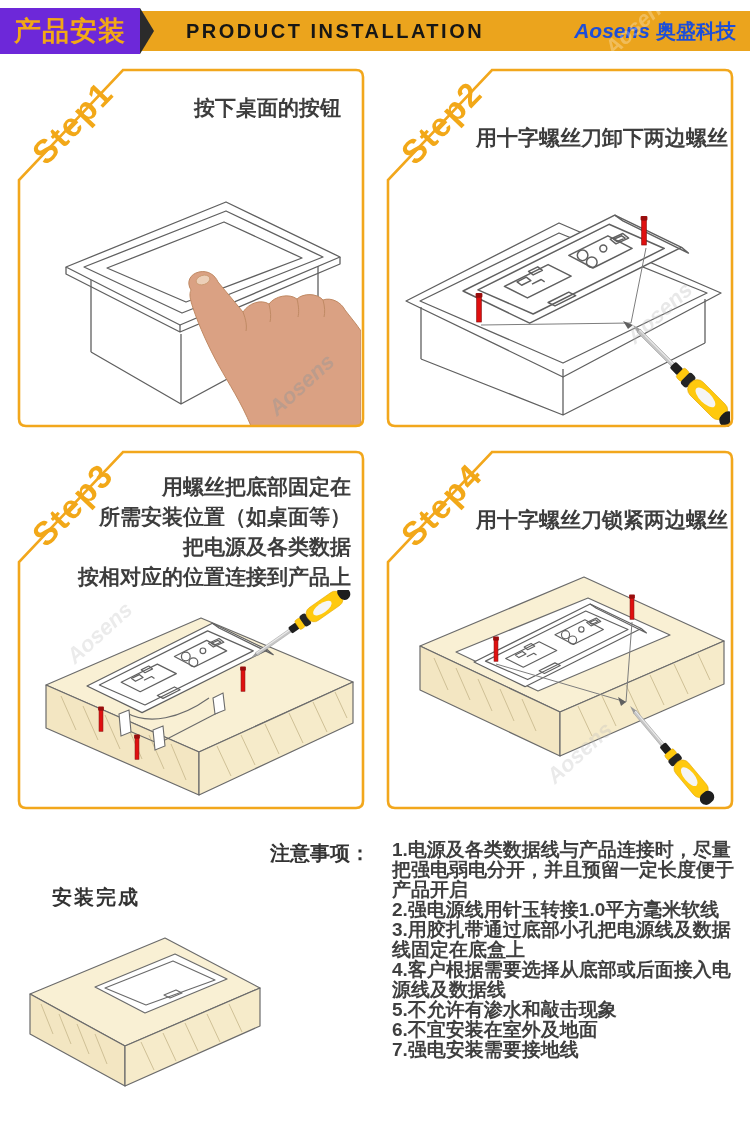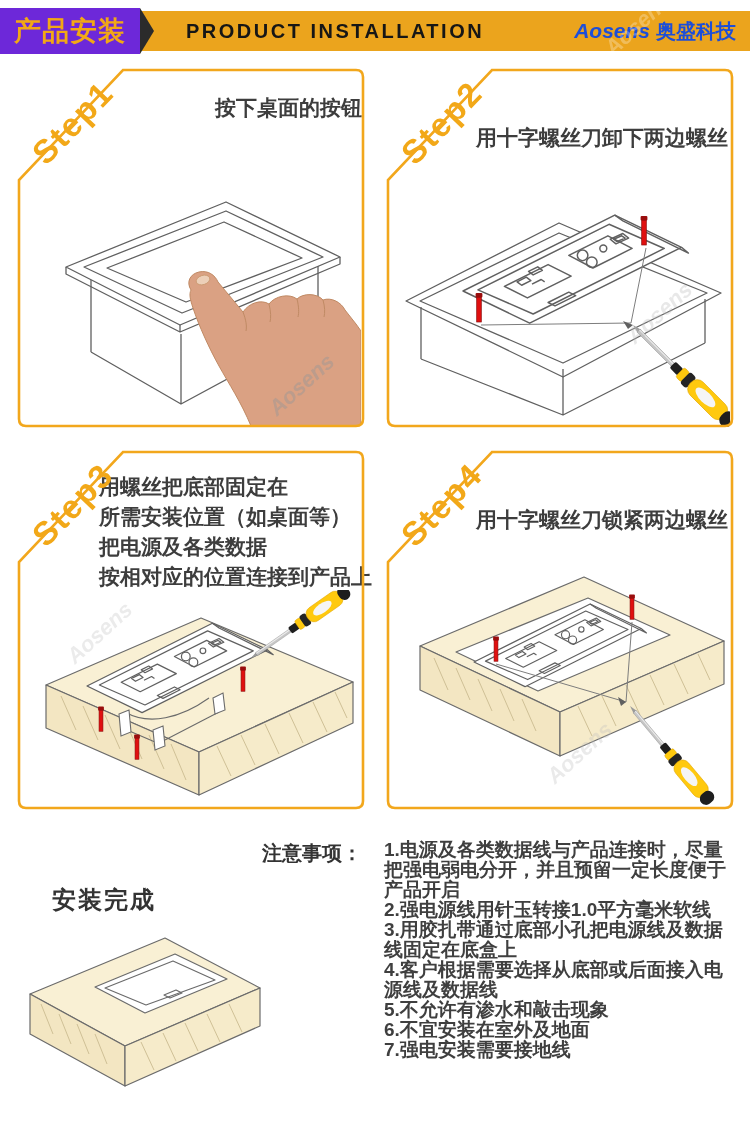--- a/index.html
+++ b/index.html
@@ -11,43 +11,43 @@
               display:flex;align-items:center;justify-content:center;}
   .header-chevron{position:absolute;left:140px;top:8px;width:0;height:0;
               border-left:14px solid #2B2B2B;border-top:23px solid transparent;border-bottom:23px solid transparent;}
   .header-title{color:#F2A815;font-size:27px;font-weight:bold;letter-spacing:1px;}
   .header-en{position:absolute;left:162px;top:11px;height:40px;line-height:40px;
              font-size:20px;font-weight:bold;letter-spacing:2.5px;color:#161616;margin-left:24px;}
   .header-brand{position:absolute;right:14px;top:11px;height:40px;line-height:40px;color:#1d4ed8;}
   .brand-en{font-size:21px;font-weight:bold;font-style:italic;margin-right:6px;}
   .brand-cn{font-size:20px;font-weight:bold;}
   
-  .panel{position:absolute;width:348px;height:360px;overflow:hidden;border-radius:8px;padding-left:21px;}
+  .panel{position:absolute;width:348px;height:360px;overflow:hidden;border-radius:8px;}
   #panel1{left:17px;top:68px;} #panel2{left:386px;top:68px;}
   #panel3{left:17px;top:450px;} #panel4{left:386px;top:450px;}
   .frame{position:absolute;left:0;top:0;width:348px;height:360px;pointer-events:none;}
   .step-label{position:absolute;left:-14px;top:36px;width:140px;text-align:center;
               transform:rotate(-46deg);font-size:33px;font-weight:bold;color:#F2A818;letter-spacing:2px;}
   .step-text{position:absolute;color:#3D3D3D;font-weight:bold;font-size:21px;}
   .step-text div{white-space:nowrap;}
   .pt1{top:24px;right:24px;text-align:center;line-height:31px;}
   .pt2{top:56px;left:90px;right:10px;text-align:left;}
-  .pt3{top:22px;right:14px;text-align:left;line-height:30px;}
+  .pt3{top:22px;right:14px;text-align:right;line-height:30px;}
   .pt4{top:56px;left:90px;right:10px;text-align:left;}
   .ill{position:absolute;}
   #ill1{left:4px;top:100px;width:340px;height:258px;}
   #ill2{left:4px;top:92px;width:340px;height:268px;}
   #ill3{left:4px;top:140px;width:340px;height:220px;}
   #ill4{left:4px;top:96px;width:340px;height:262px;}
   
-  .done-label{position:absolute;left:52px;top:884px;font-size:24px;font-weight:bold;
+  .done-label{position:absolute;left:52px;top:884px;font-size:20px;font-weight:bold;
               letter-spacing:2px;color:#333;}
   #ill5{position:absolute;left:15px;top:916px;width:255px;height:205px;}
   .notes{position:absolute;left:262px;top:840px;width:476px;display:flex;}
-  .notes-label{width:118px;font-size:20px;font-weight:bold;color:#333;line-height:26px;white-space:nowrap;}
+  .notes-label{width:118px;font-size:20px;font-weight:bold;color:#333;line-height:26px;white-space:nowrap;margin-left:8px;}
   .notes-list{flex:1;margin-left:4px;}
   .note-item{font-size:19px;font-weight:bold;color:#3F3F3F;line-height:20px;}
   
   .wm{position:absolute;font-size:22px;font-weight:bold;font-style:italic;
       transform:rotate(-42deg);pointer-events:none;z-index:6;}
   .wm1{left:262px;top:372px;color:rgba(150,150,150,0.45);}
   .wm2{left:598px;top:12px;color:rgba(255,255,255,0.28);}
   .wm3{left:620px;top:300px;color:rgba(190,190,190,0.35);}
   .wm4{left:540px;top:740px;color:rgba(190,190,190,0.32);}
   .wm5{left:60px;top:620px;color:rgba(190,190,190,0.30);}

